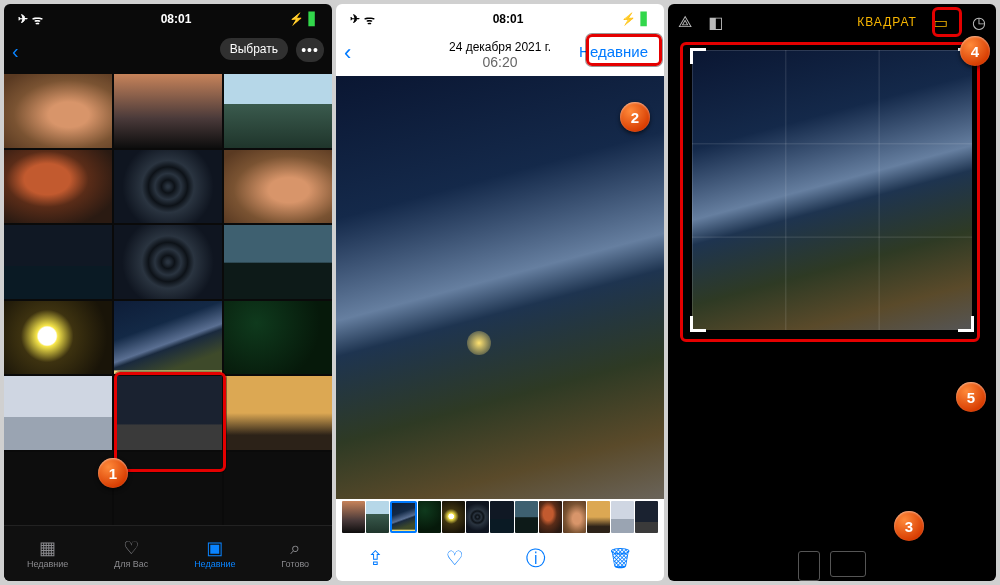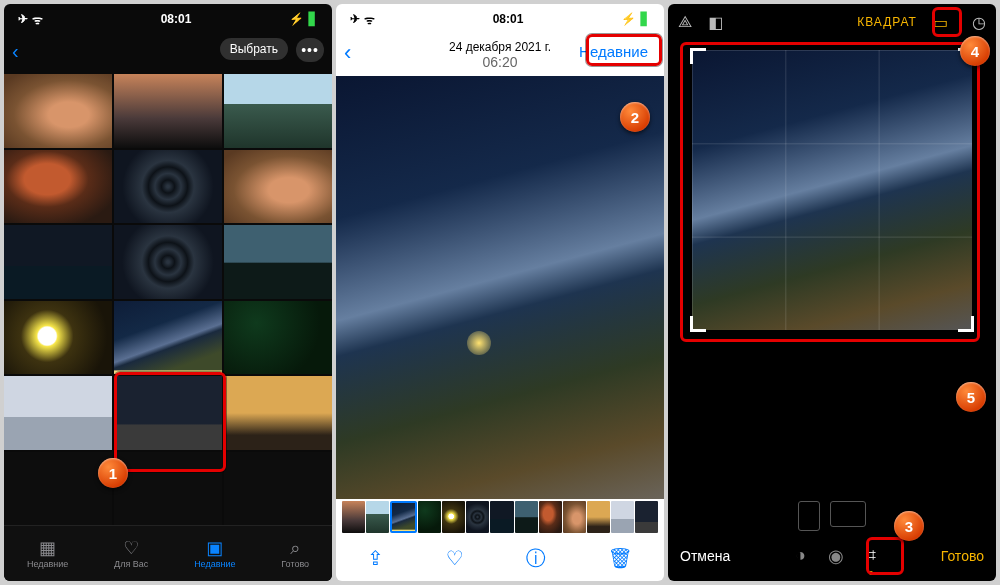--- a/index.html
+++ b/index.html
@@ -210,24 +210,14 @@
     </div>
   </div>
   <div class="callout" style="right:10px; top:378px; position:absolute;">5</div>
 
   <div class="orient">
     <div class="port"></div>
     <div></div>
   </div>
 
 
-  <div class="s3-bot">
-    <span class="txt">Отмена</span>
-    <div class="s3-mode">
-      <span>◑</span>
-      <span>◉</span>
-      <span class="active">⌗</span>
-    </div>
-    <span class="txt done">Готово</span>
-    <div class="red-box" style="left:198px; bottom:6px; width:38px; height:38px;"></div>
-  </div>
   <div class="callout" style="left:226px; bottom:40px; position:absolute;">3</div>
 </div>
 
 </body></html>

